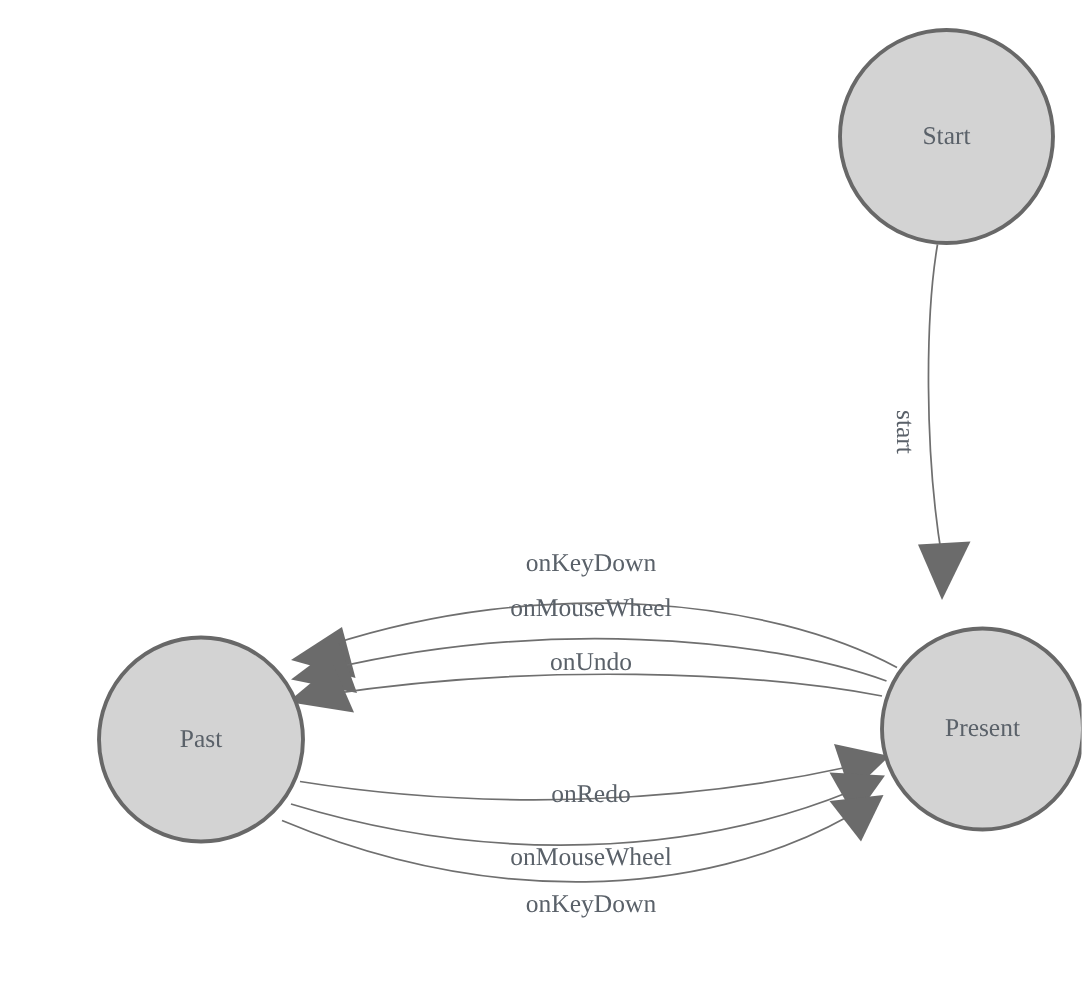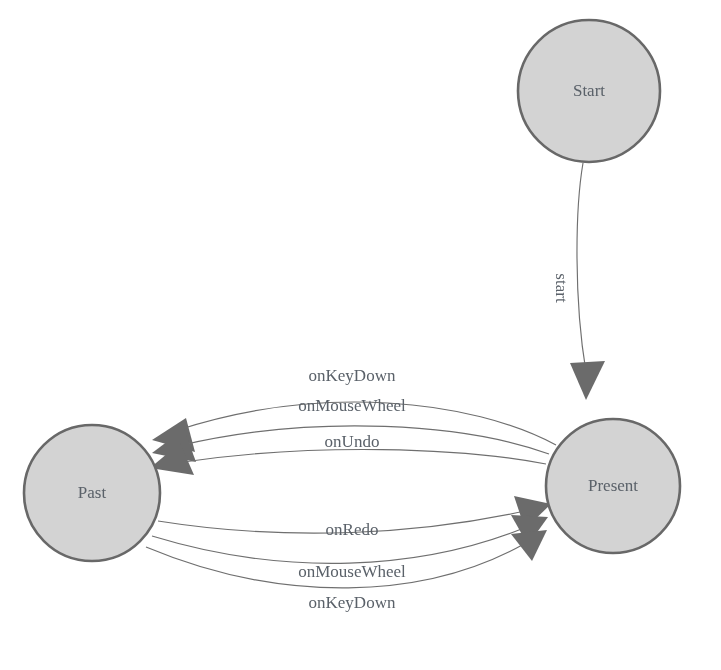--- a/index.html
+++ b/index.html
@@ -13,20 +13,21 @@
     height: 670px;
     font-family: "Liberation Serif", "DejaVu Serif", serif;
     overflow: hidden;
     position: relative;
   }
   #diagram-root {
     position: relative;
     width: 580px;
     height: 670px;
     background: #ffffff;
+    margin-left: 42px;
   }
   svg#graph {
     display: block;
     width: 721px;
     height: 670px;
   }
   .node-circle {
     fill: #d3d3d3;
     stroke: #686868;
     stroke-width: 2.6;

